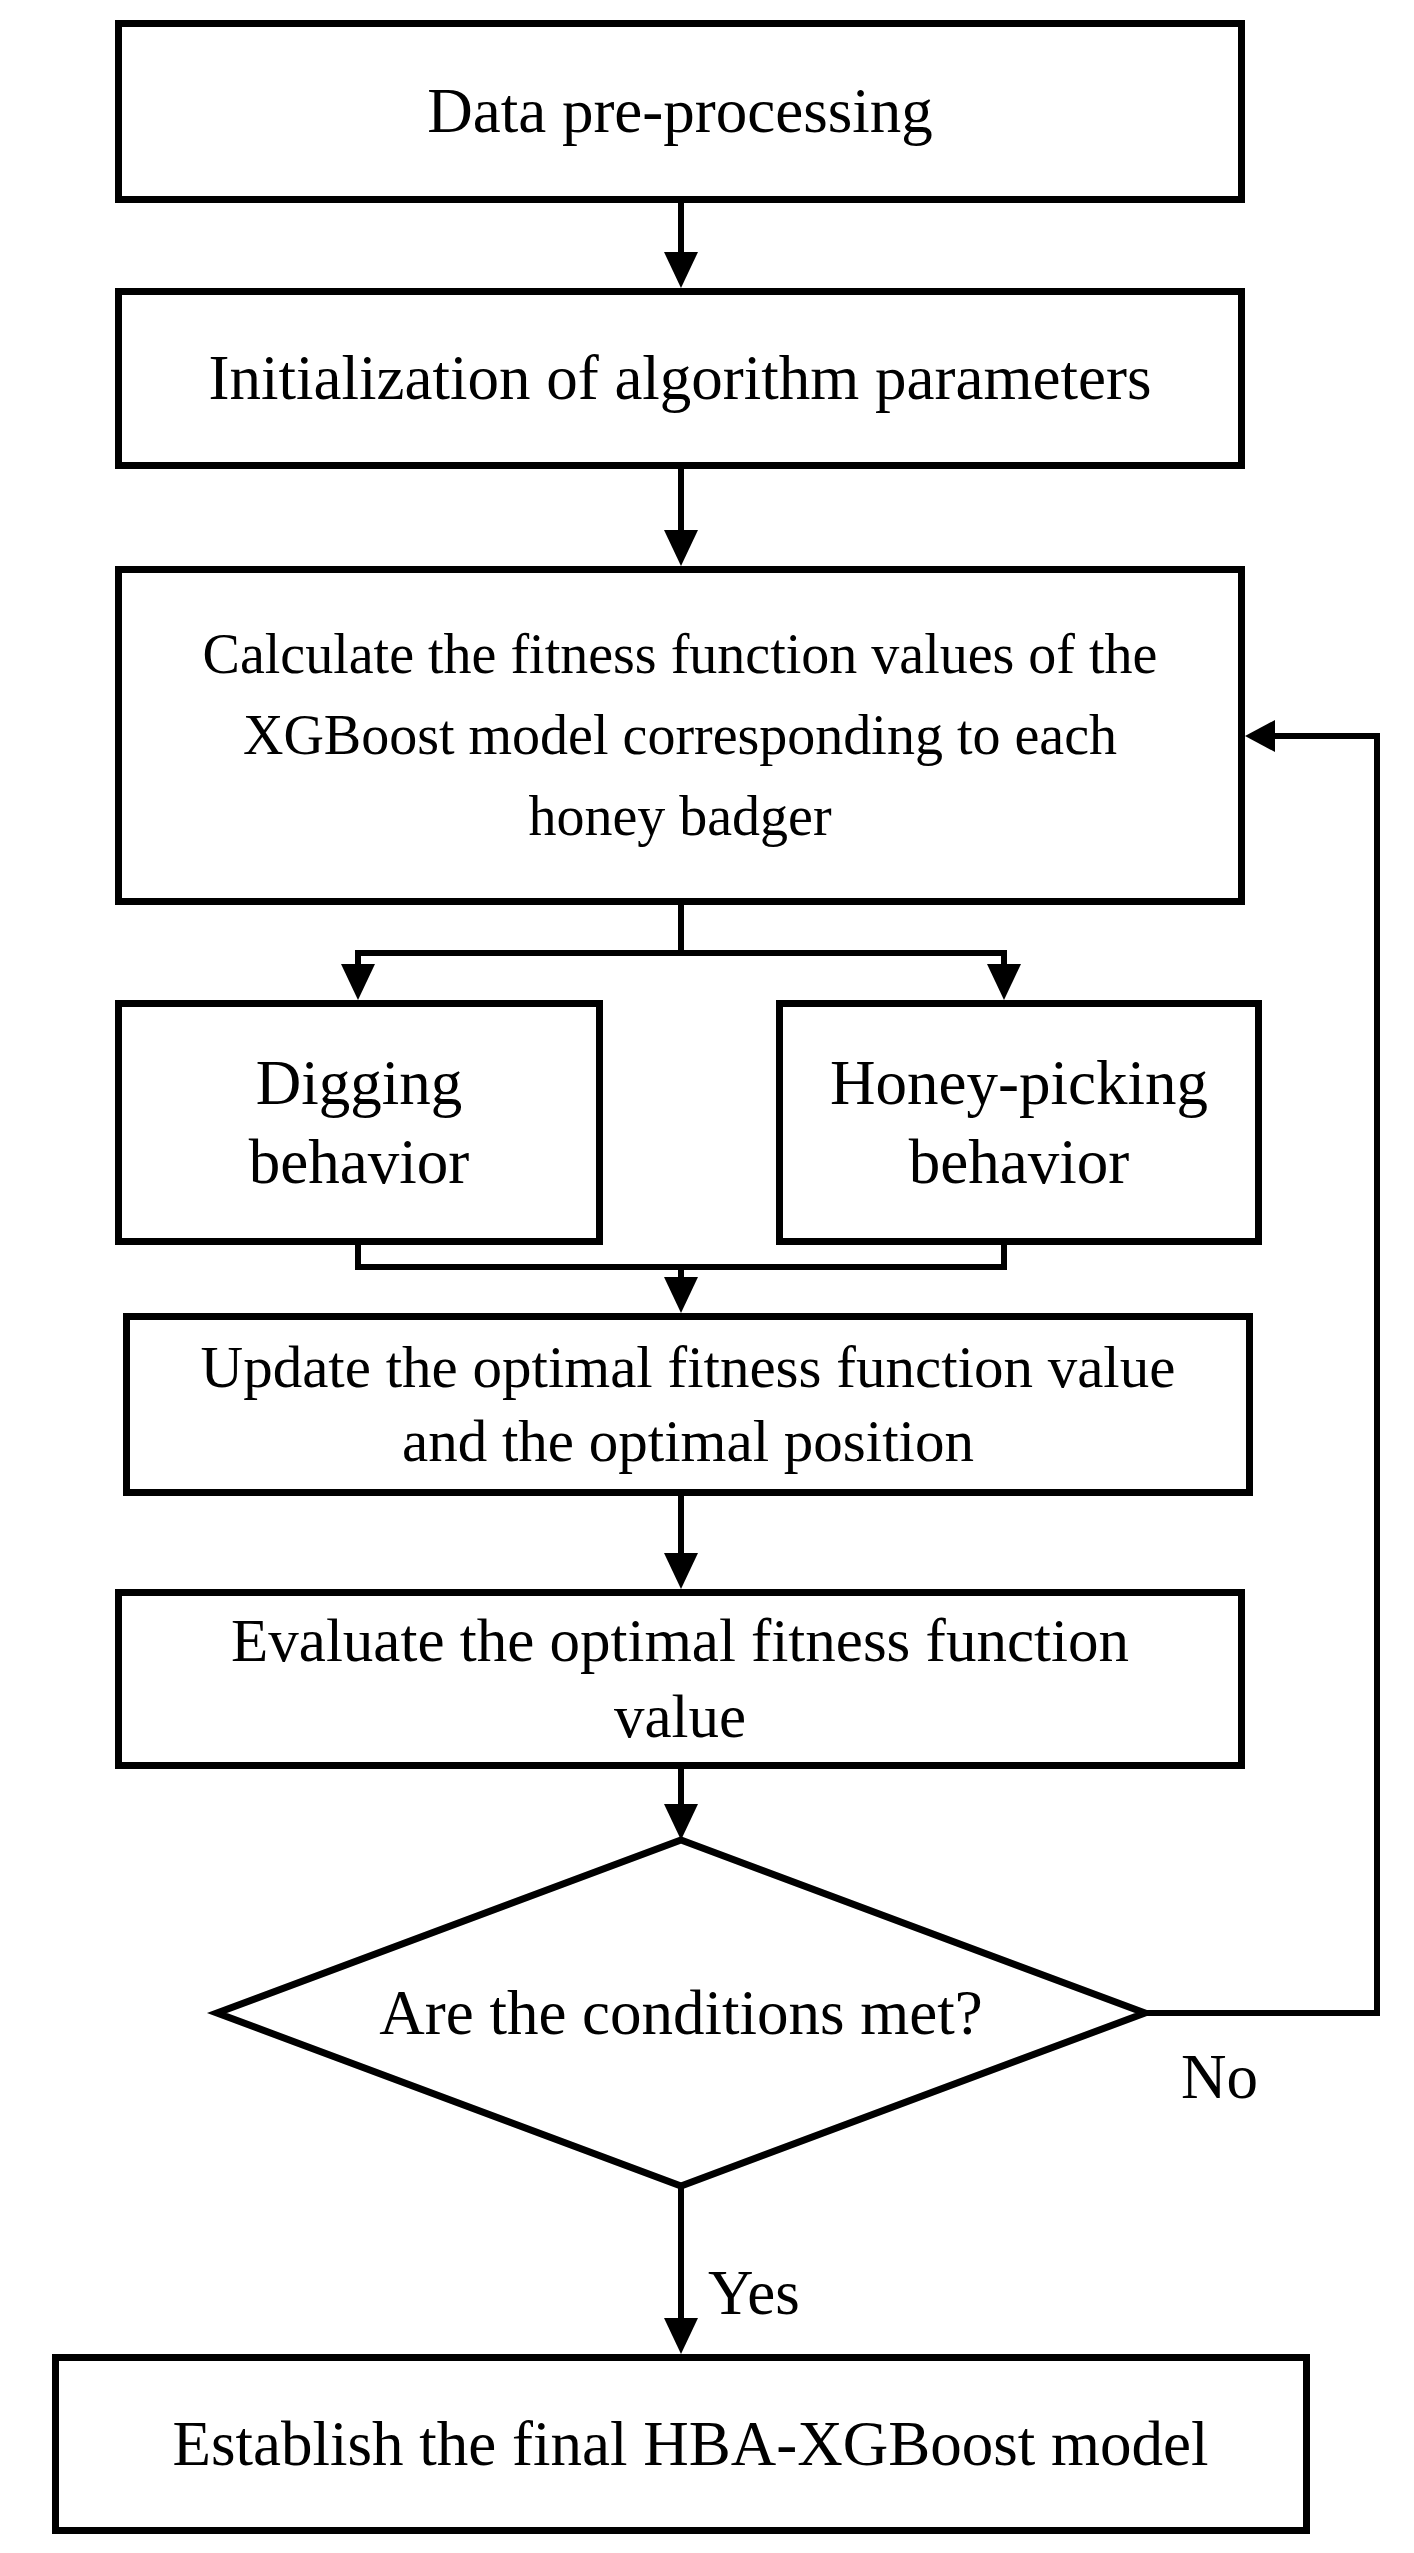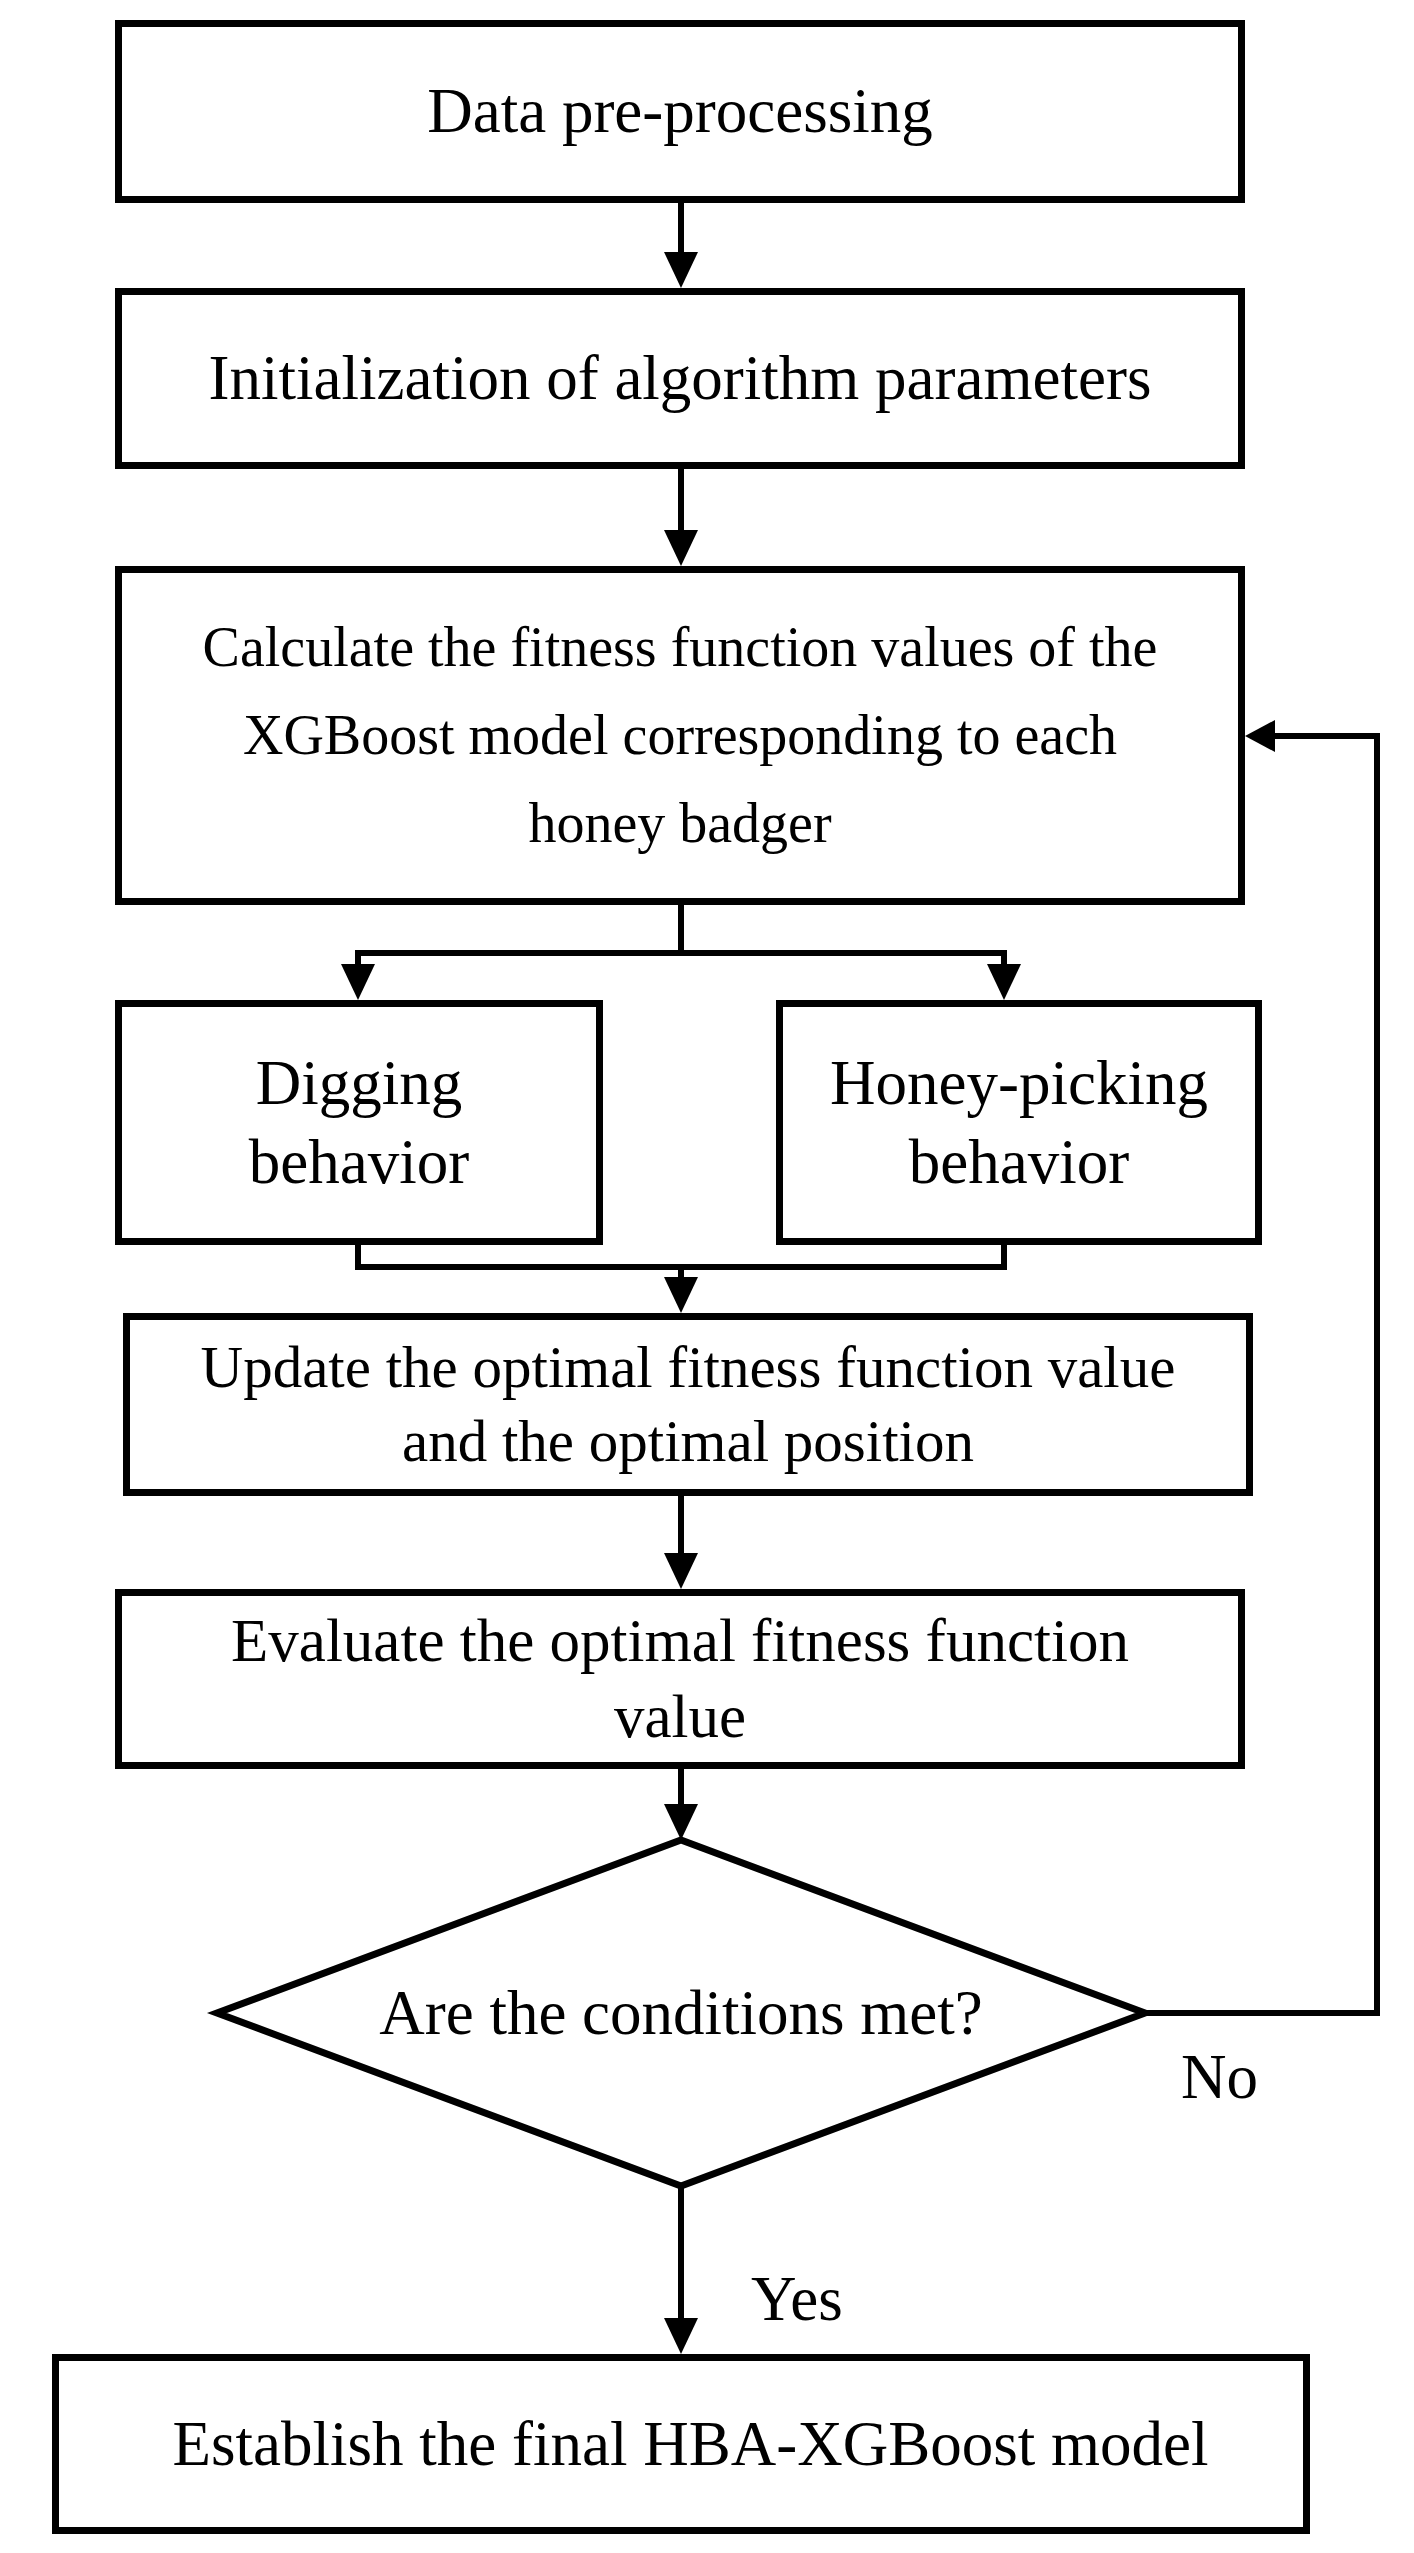--- a/index.html
+++ b/index.html
@@ -37,37 +37,37 @@
   .box .tline { white-space: nowrap; }
   .flabel {
     position: absolute;
     z-index: 3;
     font-size: 63px;
     line-height: 1.2;
     white-space: nowrap;
   }
   #node-preprocess    { left: 115px; top: 20px;   width: 1130px; height: 183px; }
   #node-init-params   { left: 115px; top: 288px;  width: 1130px; height: 181px; text-align: right; }
-  #node-calc-fitness  { left: 115px; top: 566px;  width: 1130px; height: 339px; font-size: 56px; line-height: 1.45; gap: 7px; }
+  #node-calc-fitness  { left: 115px; top: 566px;  width: 1130px; height: 339px; font-size: 56px; line-height: 1.45; }
   #node-digging       { left: 115px; top: 1000px; width: 488px;  height: 245px; }
   #node-honey-picking { left: 776px; top: 1000px; width: 486px;  height: 245px; }
   #node-update        { left: 123px; top: 1313px; width: 1130px; height: 183px; font-size: 59px; text-align: right; }
   #node-evaluate      { left: 115px; top: 1589px; width: 1130px; height: 180px; font-size: 61px; }
   #node-final         { left: 52px;  top: 2354px; width: 1258px; height: 180px; padding-left: 19px; }
   #node-decision-label {
     position: absolute;
     left: 231px; top: 1973px; width: 900px; height: 80px;
     display: flex; align-items: center; justify-content: center;
     text-align: right;
     z-index: 3;
     font-size: 63px;
     white-space: nowrap;
   }
   #edge-label-no  { left: 1181px; top: 2040px; }
-  #edge-label-yes { left: 751px;  top: 2256px; margin-top: 6px; }
+  #edge-label-yes { left: 708px;  top: 2256px; }
 </style>
 </head>
 <body>
 
 <div id="canvas">
 
   <svg id="connector-layer" viewBox="0 0 1414 2553" xmlns="http://www.w3.org/2000/svg">
 
     <path d="M681 203 V258" stroke="#000" stroke-width="6" fill="none"></path>
     <polygon points="664,252 698,252 681,288" fill="#000"></polygon>

